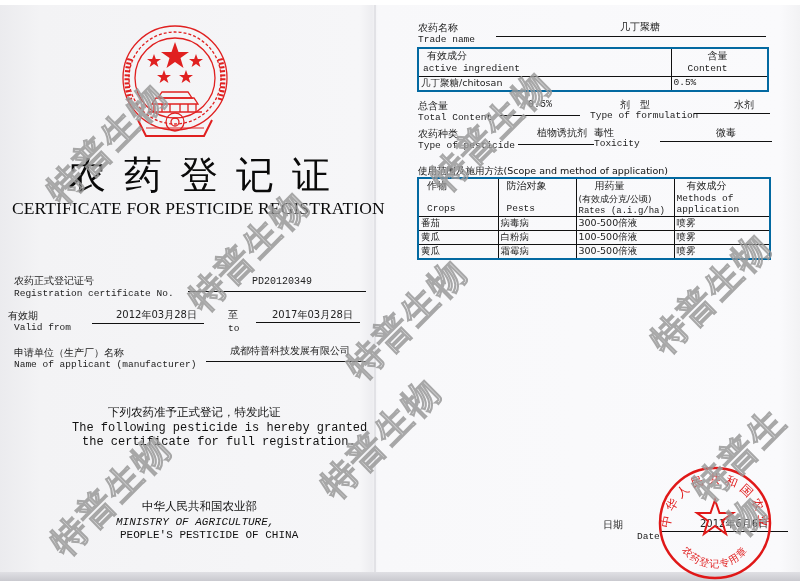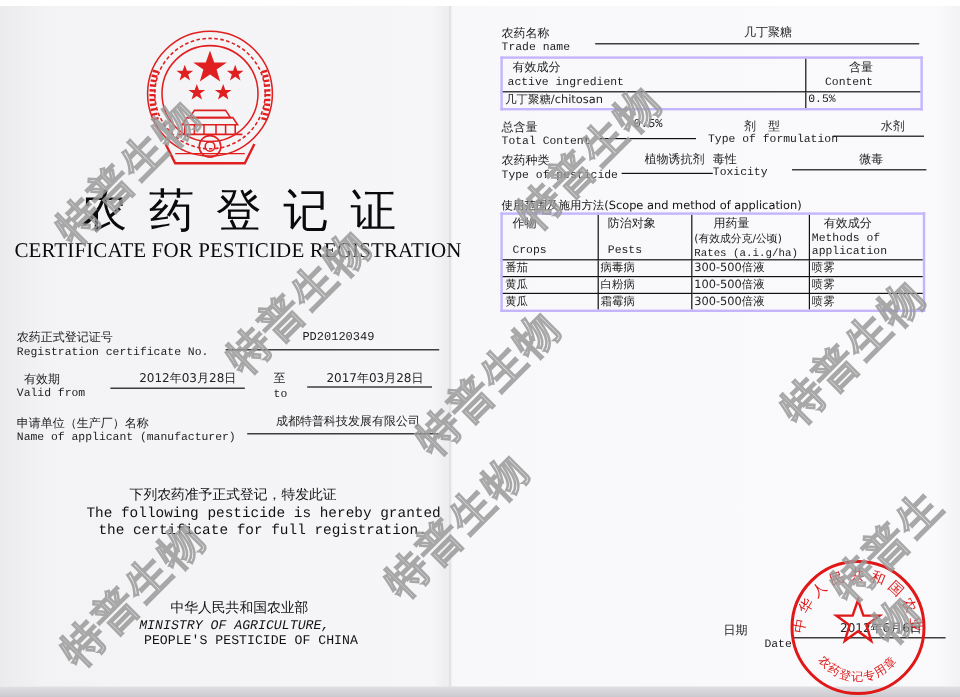--- a/index.html
+++ b/index.html
@@ -21,21 +21,21 @@
   .emblem { position: absolute; left: 116px; top: 20px; width: 118px; height: 122px; }
   .title-zh { left: 68px; top: 150px; font-size: 38px; letter-spacing: 18px; font-family: "DejaVu Serif", serif; color: #0a0a0a; }
   .title-en { left: 12px; top: 198px; font-size: 17.5px; font-family: "Liberation Serif", serif; letter-spacing: 0.1px; color: #0a0a0a; }
   .lbl-zh { font-size: 10px; color: #222; }
   .lbl-en { font-size: 9.5px; color: #222; }
   .val { font-size: 10px; color: #222; }
 
   
   .tbl { position: absolute; border-collapse: collapse; font-size: 9.5px; color: #222; }
   .tbl td { border: 1px solid #111; padding: 0 2px; vertical-align: top; }
-  .thick { border: 2px solid #c4b5fd; }
+  .thick { border: 2px solid #0369a1; }
 
   .wm { position: absolute; font-size: 36px; font-weight: bold; color: transparent;
         -webkit-text-stroke: 1px #9a9a9a; transform: rotate(-45deg); transform-origin: left top;
         letter-spacing: 2px; opacity: 0.85; pointer-events: none; font-family: "DejaVu Serif", serif; }
 
   .stamp { position: absolute; left: 656px; top: 464px; width: 118px; height: 118px; }
 </style>
 </head>
 <body>
 
@@ -69,21 +69,21 @@
 </svg>
 
 <div class="abs title-zh">农药登记证</div>
 <div class="abs title-en">CERTIFICATE FOR PESTICIDE REGISTRATION</div>
 
 <div class="abs zh lbl-zh" style="left:14px; top:274px;">农药正式登记证号</div>
 <div class="abs mono lbl-en" style="left:14px; top:288px;">Registration certificate No.</div>
 <div class="abs mono val" style="left:252px; top:276px;">PD20120349</div>
 <div class="line" style="left:188px; top:291px; width:178px;"></div>
 
-<div class="abs zh lbl-zh" style="left:20px; top:309px;">有效期</div>
+<div class="abs zh lbl-zh" style="left:8px; top:309px;">有效期</div>
 <div class="abs mono lbl-en" style="left:14px; top:322px;">Valid from</div>
 <div class="abs zh val" style="left:116px; top:308px;">2012年03月28日</div>
 <div class="line" style="left:92px; top:323px; width:112px;"></div>
 <div class="abs zh lbl-zh" style="left:228px; top:308px;">至</div>
 <div class="abs mono lbl-en" style="left:228px; top:323px;">to</div>
 <div class="abs zh val" style="left:272px; top:308px;">2017年03月28日</div>
 <div class="line" style="left:256px; top:322px; width:104px;"></div>
 
 <div class="abs zh lbl-zh" style="left:14px; top:346px;">申请单位（生产厂）名称</div>
 <div class="abs mono lbl-en" style="left:14px; top:359px;">Name of applicant (manufacturer)</div>

